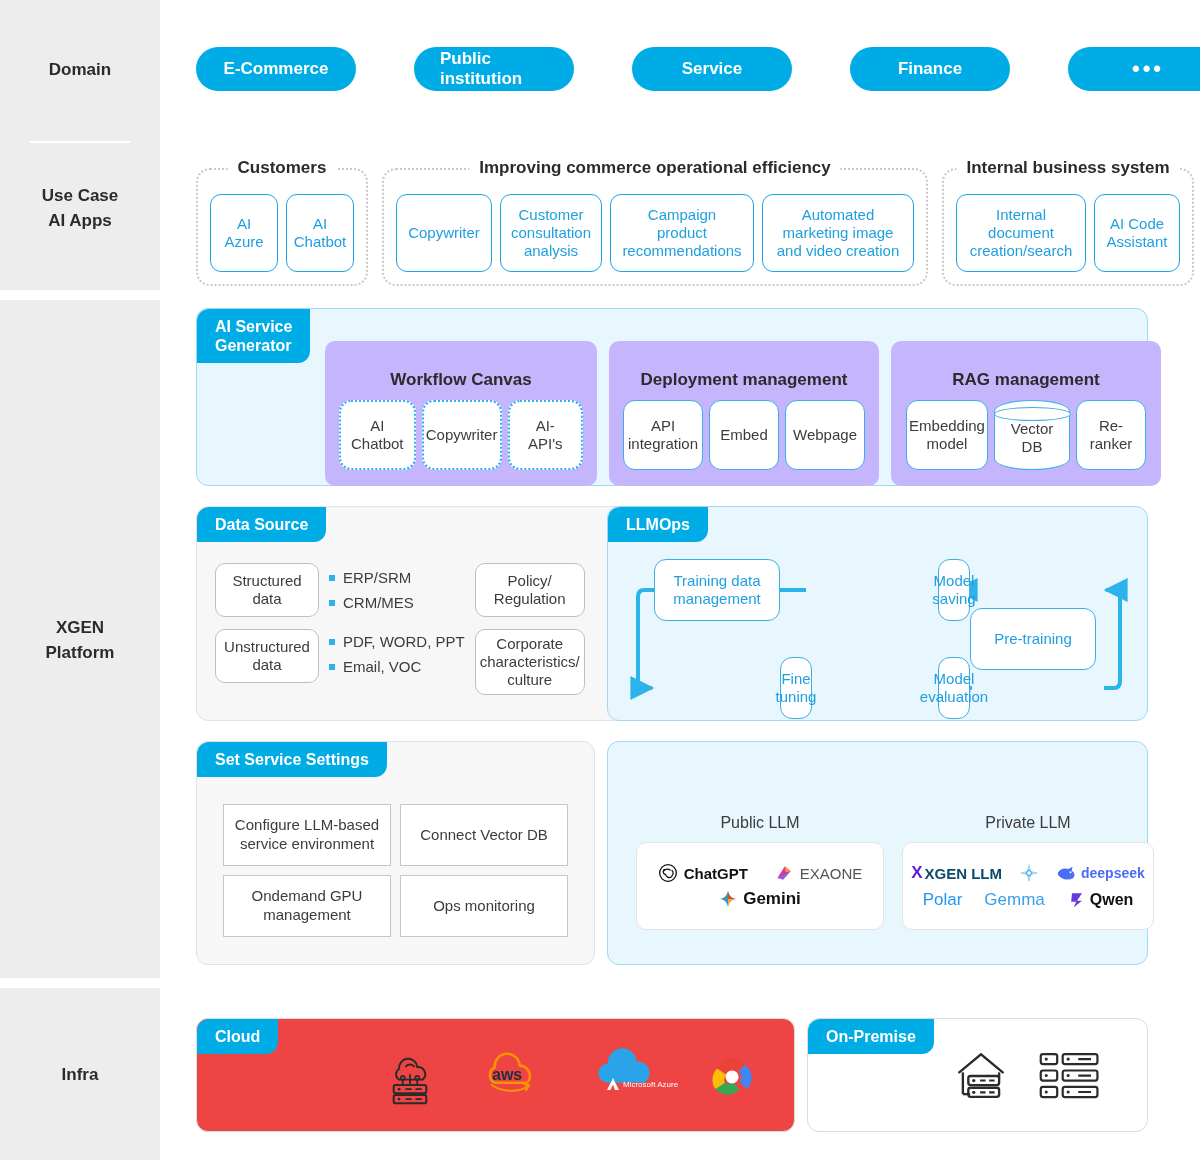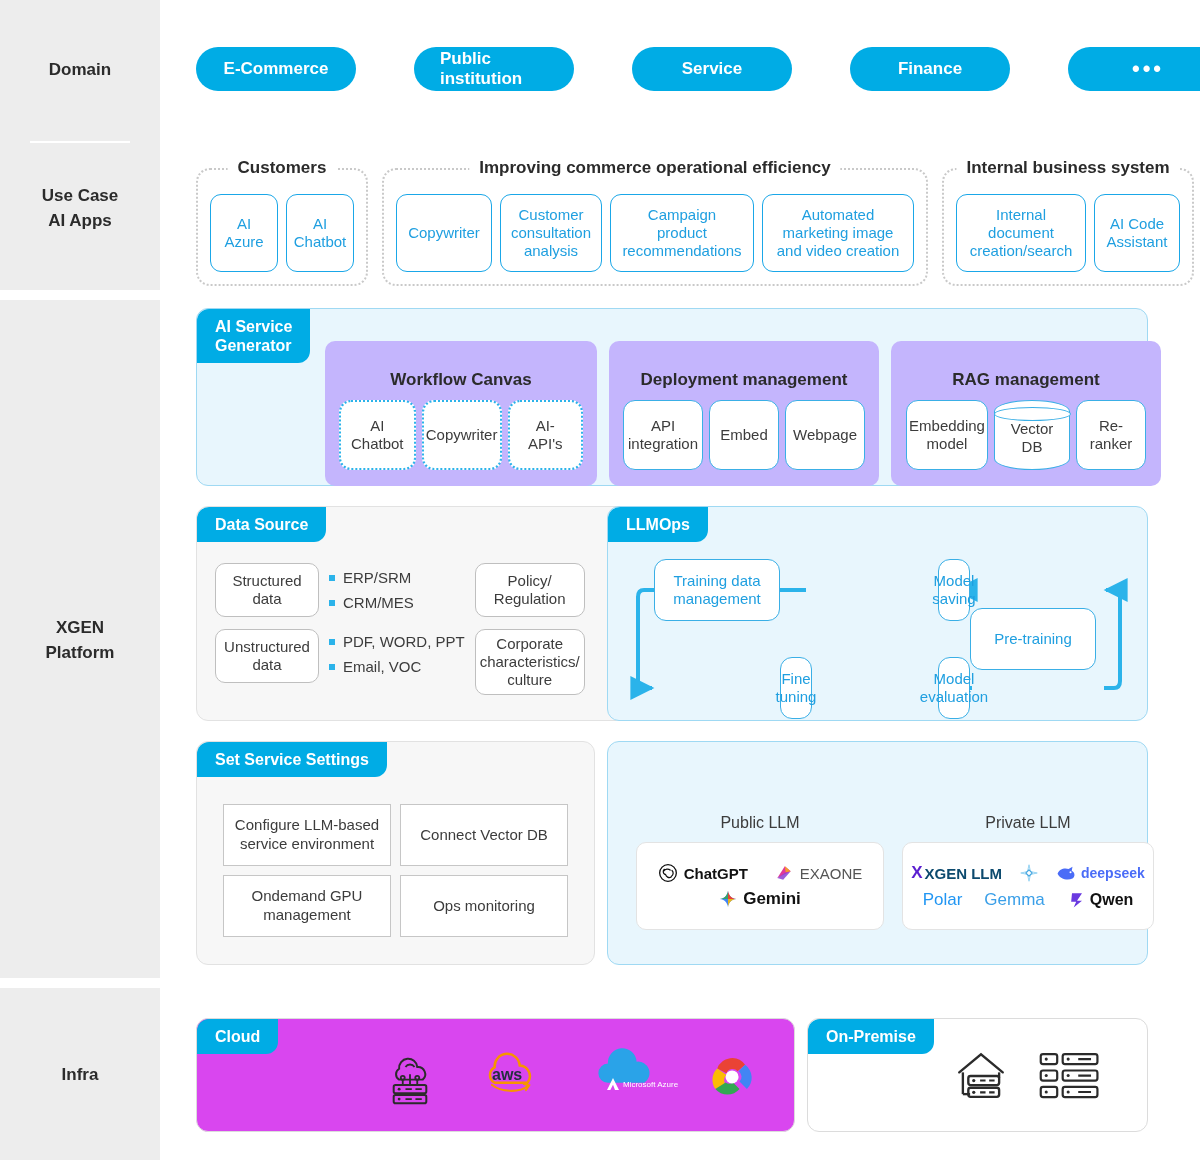--- a/index.html
+++ b/index.html
@@ -135,21 +135,21 @@
   .fm-card {
     background:#fff; border:1.2px solid #e3e3e3; border-radius:10px;
     height:88px; display:flex; flex-direction:column; align-items:center;
     justify-content:center; gap:6px; overflow:hidden;
   }
   .logo-row { display:flex; align-items:center; justify-content:center; gap:26px; }
   .logo { display:flex; align-items:center; gap:6px; font-size:15px; font-weight:bold; }
 
   
   .cloud { left:196px; top:1018px; width:599px; height:114px;
-           background:#d946ef; border:1.2px solid #dcdcdc; border-radius:12px; }
+           background:#ef4444; border:1.2px solid #dcdcdc; border-radius:12px; }
   .onprem { left:807px; top:1018px; width:341px; height:114px;
            background:#fff; border:1.2px solid #dcdcdc; border-radius:12px; }
   .infra-icons { position:absolute; top:0; height:114px; display:flex; align-items:center; gap:34px; }
 
   svg { display:block; }
 </style>
 </head>
 <body>
 
 <div class="rail rail-domain"></div>

